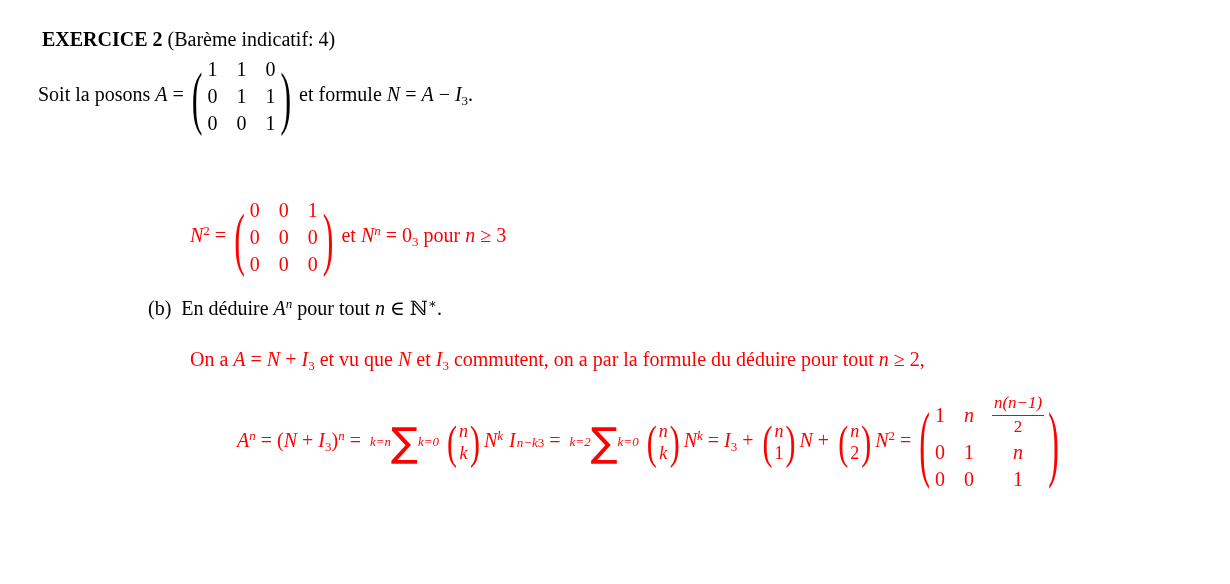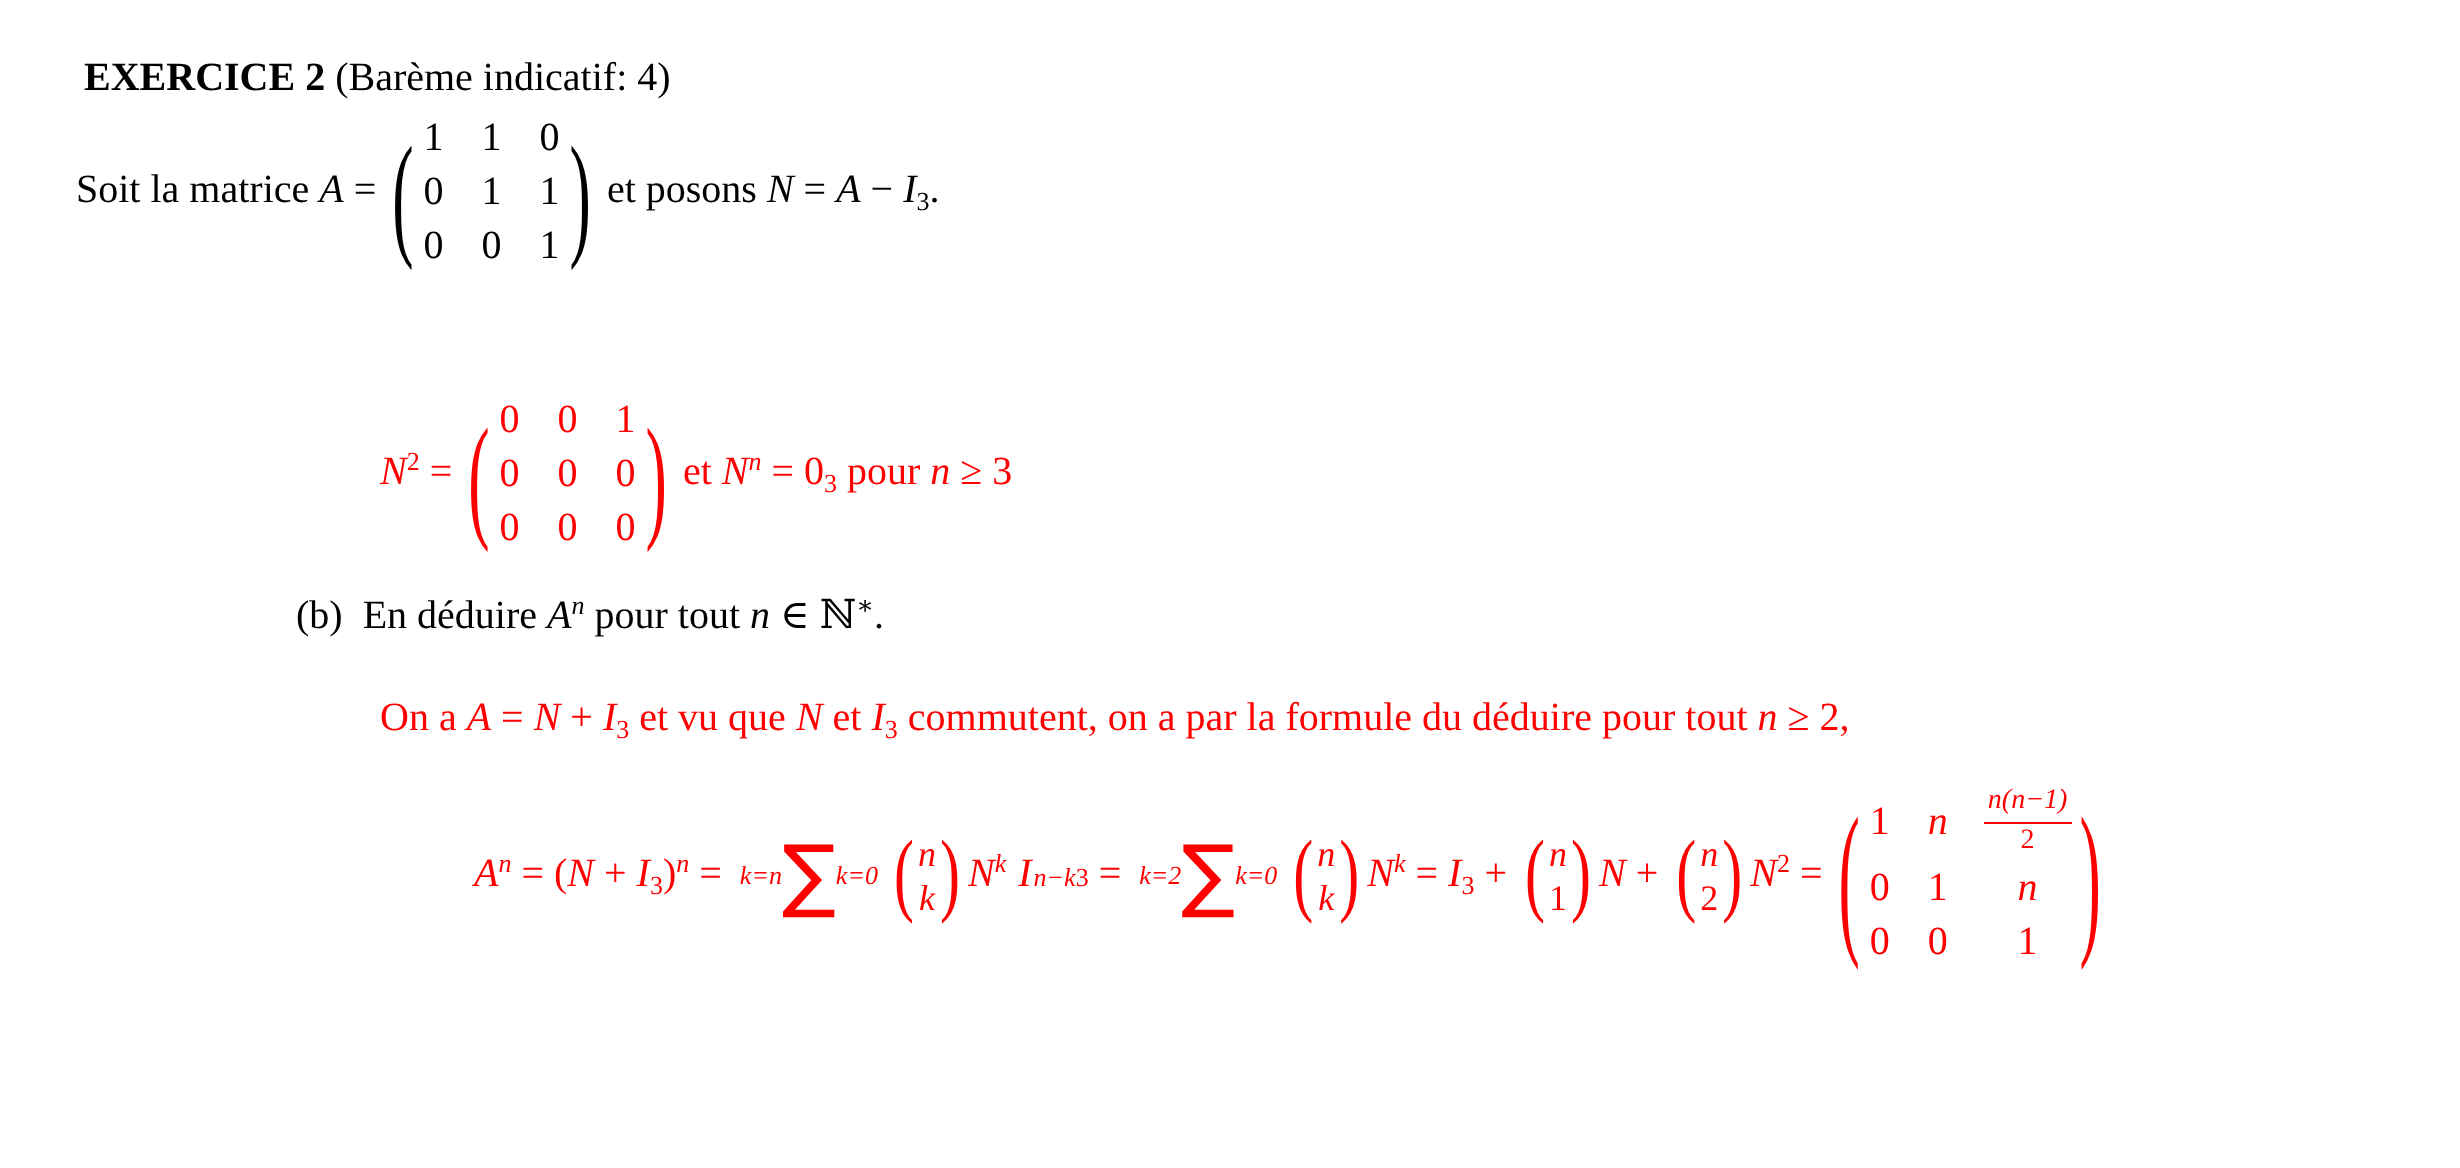--- a/index.html
+++ b/index.html
@@ -36,21 +36,21 @@
   
   .sum { display:inline-flex; flex-direction:row; align-items:center; vertical-align:middle; margin:0 4px; }
   .sum .lim { font-size:13px; line-height:1.15; font-style:italic; }
   .sum .sig { font-size:40px; line-height:0.92; font-family:"DejaVu Sans","DejaVu Serif",sans-serif; }
 
   
   .binom { display:inline-flex; align-items:center; vertical-align:middle; margin:0 4px; }
   .bst { display:inline-flex; flex-direction:column; align-items:center; line-height:1.25; font-size:18px; margin:0 2px; }
 
   
-  .frac { display:inline-flex; flex-direction:column; align-items:center; vertical-align:middle; font-size:14px; line-height:1.35; }
+  .frac { display:inline-flex; flex-direction:column; align-items:center; vertical-align:middle; font-size:17px; line-height:1.35; }
   .frac .num { border-bottom:1px solid currentColor; padding:0 2px; }
 
   
   .vstack { display:inline-flex; flex-direction:row; align-items:flex-start; vertical-align:middle; font-size:13px; line-height:1.2; margin-left:1px; }
 
   .ml6 { margin-left:6px; }
 
   #l-title   { left:42px;  top:26px; }
   #l-setup   { left:38px;  top:56px; }
   #l-qa      { left:148px; top:144px; }
@@ -59,31 +59,31 @@
   #l-ansb    { left:190px; top:346px; }
   #l-formula { left:237px; top:392px; }
 </style>
 </head>
 <body>
 
 <main class="page">
 
   <div class="line" id="l-title"><span class="b">EXERCICE 2</span><span> (Barème indicatif: 4)</span></div>
 
-  <div class="line" id="l-setup"><span>Soit la matrice </span><span class="mi">A</span><span> = </span><span class="matrix"><span class="bp p3">(</span><span class="mcells">
+  <div class="line" id="l-setup"><span>Soit la posons </span><span class="mi">A</span><span> = </span><span class="matrix"><span class="bp p3">(</span><span class="mcells">
           <span>1</span>
           <span>1</span>
           <span>0</span>
           <span>0</span>
           <span>1</span>
           <span>1</span>
           <span>0</span>
           <span>0</span>
           <span>1</span>
-        </span><span class="bp p3">)</span></span><span> et posons </span><span class="mi">N</span><span> = </span><span class="mi">A</span><span> − </span><span class="mi">I</span><sub>3</sub><span>.</span></div>
+        </span><span class="bp p3">)</span></span><span> et formule </span><span class="mi">N</span><span> = </span><span class="mi">A</span><span> − </span><span class="mi">I</span><sub>3</sub><span>.</span></div>
 
 
   <div class="line red" id="l-ansa"><span class="mi">N</span><sup>2</sup><span> = </span><span class="matrix"><span class="bp p3">(</span><span class="mcells">
           <span>0</span>
           <span>0</span>
           <span>1</span>
           <span>0</span>
           <span>0</span>
           <span>0</span>
           <span>0</span>

